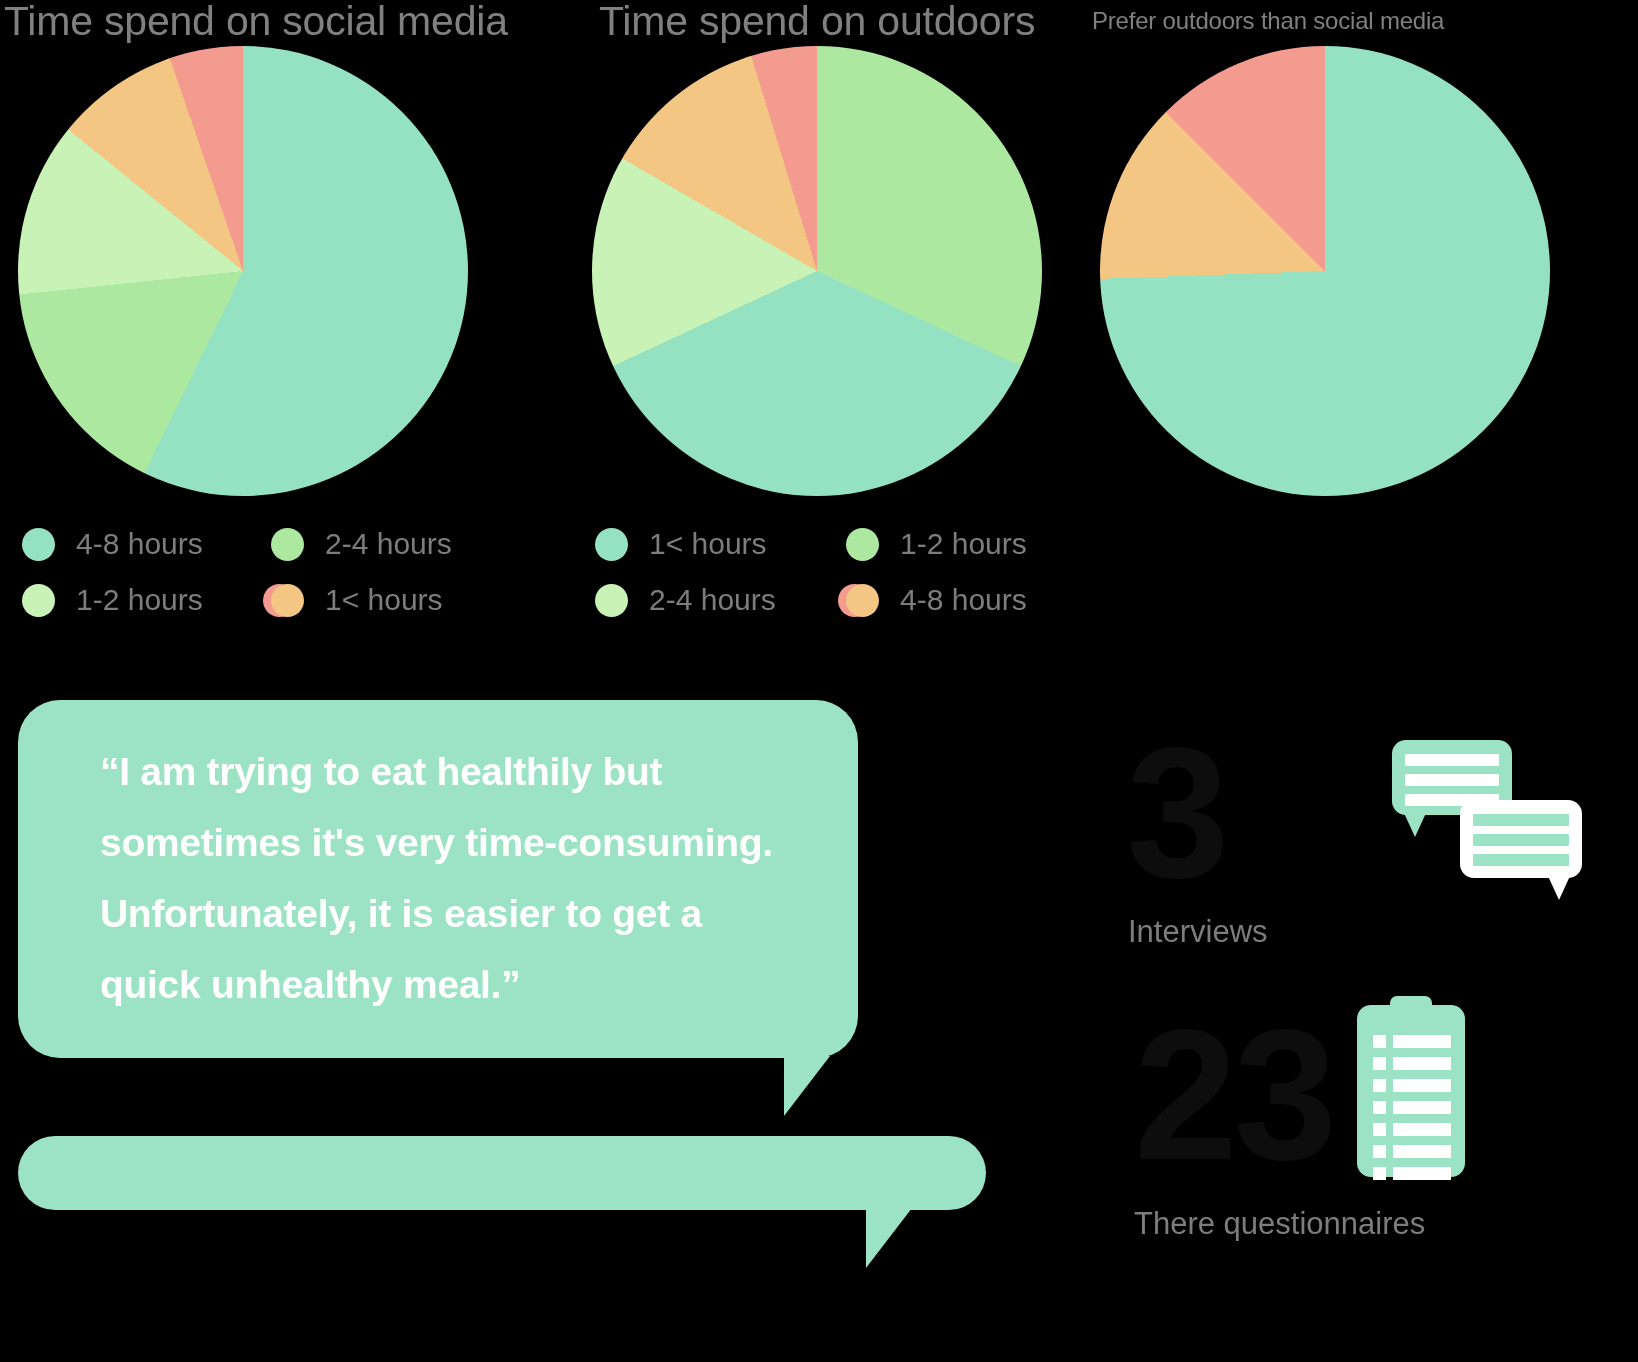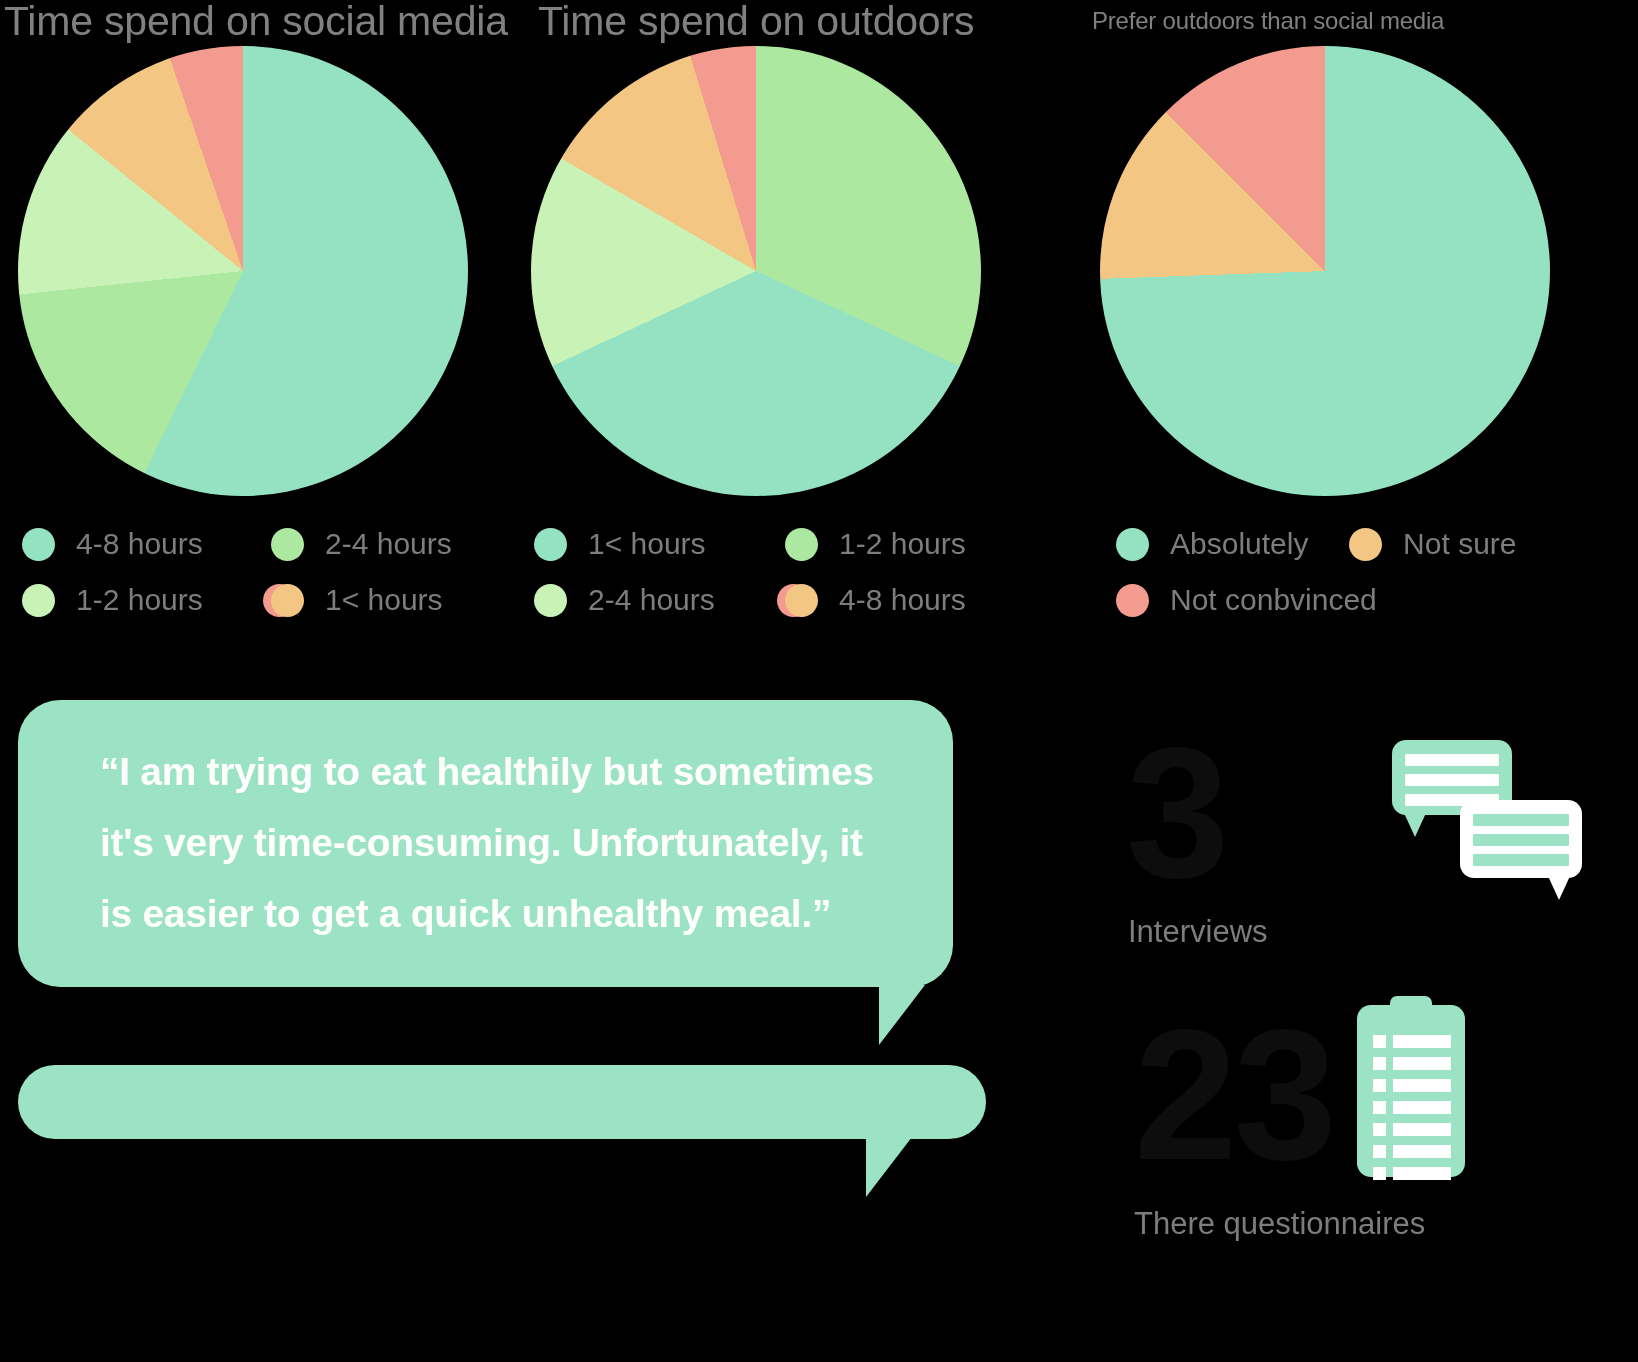--- a/index.html
+++ b/index.html
@@ -24,21 +24,21 @@
     width: 1638px;
     height: 670px;
   }
   .chart-block {
     position: absolute;
     top: 0;
     width: 540px;
     height: 670px;
   }
   .chart-block.c1 { left: 0px; }
-  .chart-block.c2 { left: 516px; }
+  .chart-block.c2 { left: 577px; }
   .chart-block.c3 { left: 1092px; }
 
   .chart-title {
     color: #808080;
     font-size: 41px;
     line-height: 42px;
     letter-spacing: -0.2px;
     white-space: nowrap;
     padding-left: 4px;
     height: 46px;
@@ -115,21 +115,21 @@
     top: 700px;
     width: 990px;
   }
   .bubble {
     position: relative;
     background: #9BE3C4;
     border-radius: 42px;
     box-sizing: border-box;
     padding: 36px 54px 38px 82px;
   }
-  .bubble.b1 { width: 935px; margin-bottom: 78px; }
+  .bubble.b1 { width: 840px; margin-bottom: 78px; }
   .bubble.b2 { width: 968px; }
 
   .bubble-text {
     color: #ffffff;
     font-size: 39px;
     font-weight: bold;
     line-height: 71px;
     letter-spacing: -0.3px;
   }
   .bubble-tail {
@@ -364,40 +364,20 @@
         <span class="legend-label">4-8 hours</span>
       </div>
     </div>
   </div>
 
   <div class="chart-block c3">
     <div class="chart-title">Prefer outdoors than social media</div>
     <div class="pie-wrap">
       <div class="pie" id="pie-2" style="background: conic-gradient(rgb(149, 226, 194) 0deg, rgb(149, 226, 194) 268deg, rgb(243, 198, 132) 268deg, rgb(243, 198, 132) 315deg, rgb(244, 155, 144) 315deg, rgb(244, 155, 144) 360deg);"></div>
     </div>
-    <div class="legend">
-      <div class="legend-item w-half">
-        <span class="swatch-wrap">
-          <span class="swatch" style="background:#95E2C2"></span>
-        </span>
-        <span class="legend-label">Absolutely</span>
-      </div>
-      <div class="legend-item w-half">
-        <span class="swatch-wrap">
-          <span class="swatch" style="background:#F3C684"></span>
-        </span>
-        <span class="legend-label">Not sure</span>
-      </div>
-      <div class="legend-item w-full">
-        <span class="swatch-wrap">
-          <span class="swatch" style="background:#F49B90"></span>
-        </span>
-        <span class="legend-label">Not conbvinced</span>
-      </div>
-    </div>
   </div>
 
 </div>
 
 <div class="quotes">
   <div class="bubble b1">
     <div class="bubble-text">“I am trying to eat healthily but sometimes it's very time-consuming. Unfortunately, it is easier to get a quick unhealthy meal.”</div>
     <span class="bubble-tail"></span>
   </div>
   <div class="bubble b2">

